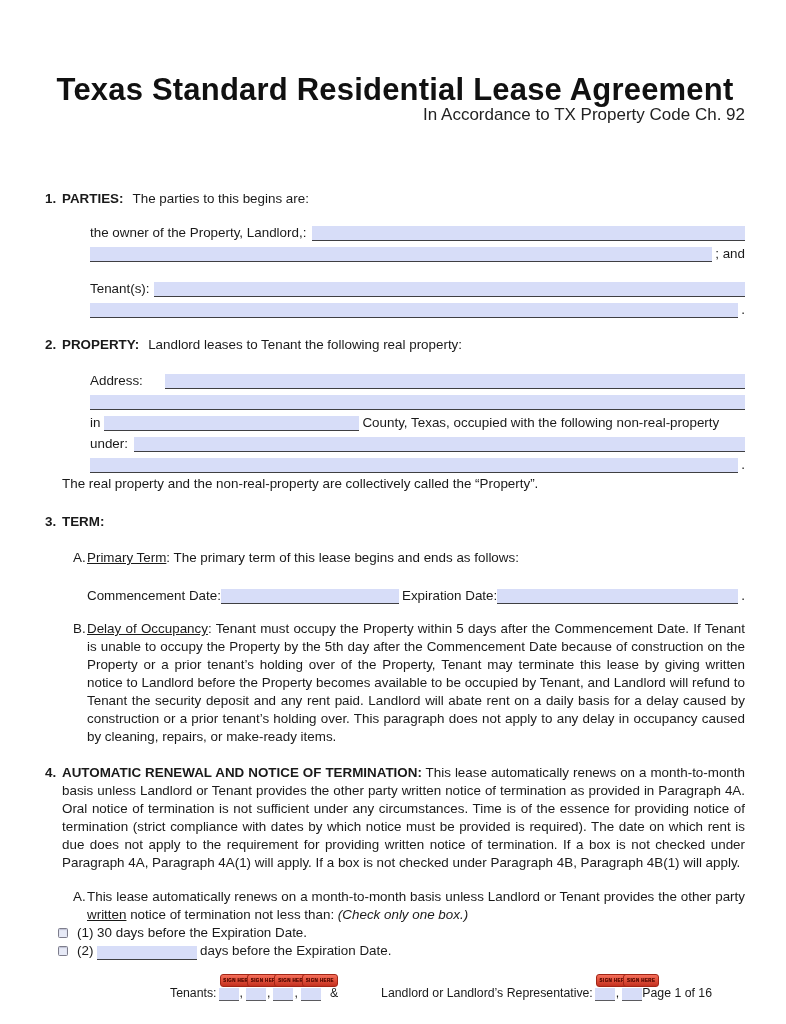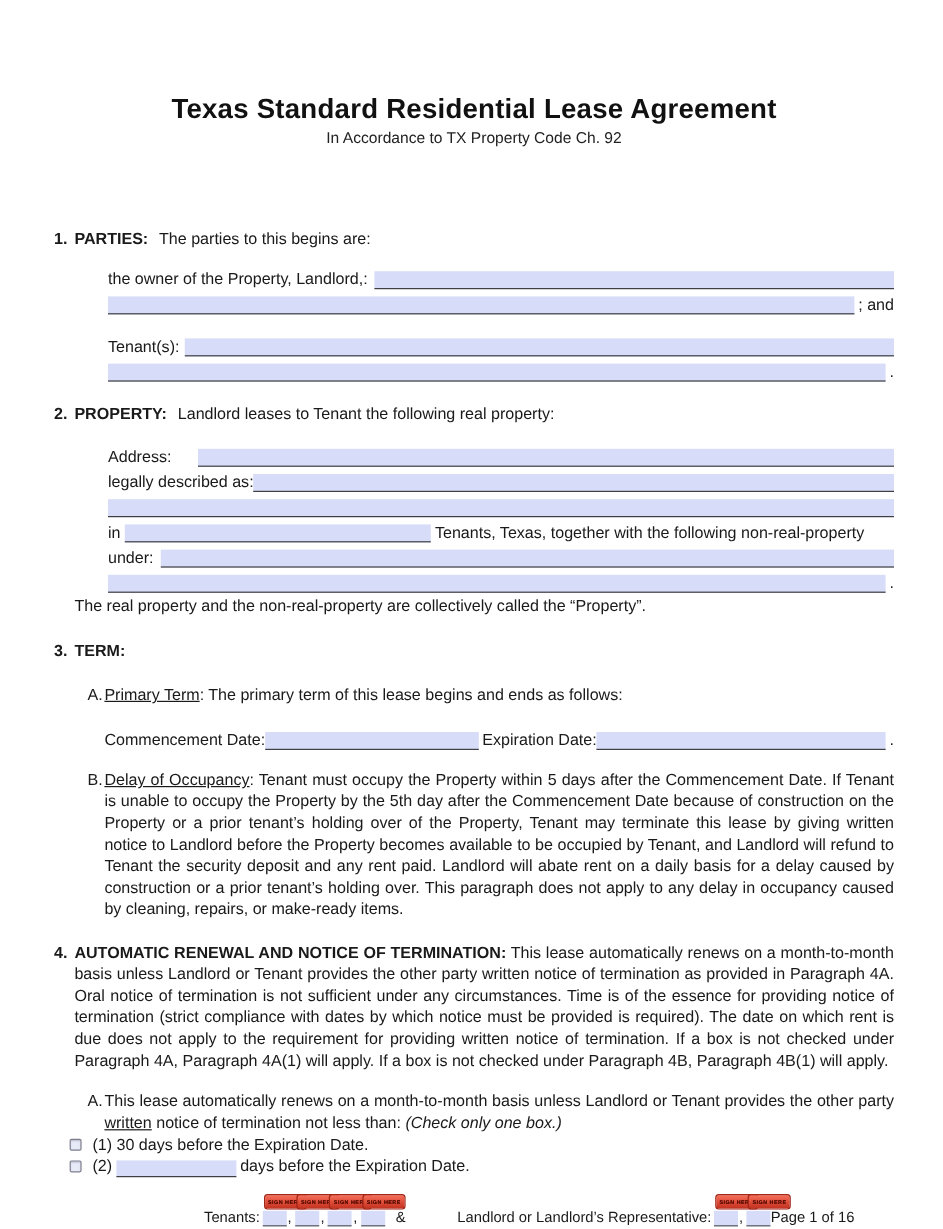--- a/index.html
+++ b/index.html
@@ -10,22 +10,22 @@
     color: var(--text, #1a1a1a);
     font-size: 13.4px;
     line-height: 18px;
     overflow: hidden;
   }
   .page { position: relative; width: 786px; height: 1024px; background: #fff; }
   .doc { position: absolute; left: 45px; top: 0; width: 700px; }
 
   
   .doc-header { padding-top: 76px; text-align: center; }
-  .title { font-size: 23px; line-height: 28px; font-weight: bold; letter-spacing: 0.2px; color: #111; }
-  .subtitle { font-size: 13px; line-height: 15px; margin-top: 3px; color: #222; }
+  .title { font-size: 31px; line-height: 28px; font-weight: bold; letter-spacing: 0.2px; color: #111; }
+  .subtitle { font-size: 17px; line-height: 15px; margin-top: 3px; color: #222; text-align: right; }
 
   
   .sec { display: flex; }
   .sec .num { flex: 0 0 17px; font-weight: bold; }
   .sec .body { flex: 1; min-width: 0; }
   .b { font-weight: bold; }
   .u { text-decoration: underline; }
   .i { font-style: italic; }
   .sp2 { display: inline-block; width: 9px; }
   .just { text-align: justify; }
@@ -128,30 +128,26 @@
     <section class="sec mt18">
       <div class="num">2.</div>
       <div class="body">
         <div class="headline"><span class="b">PROPERTY:</span><span class="sp2"></span><span>Landlord leases to Tenant the following real property:</span></div>
         <div class="indent mt14">
           <div class="frow">
             <span class="lbl">Address:</span>
             <span class="field flex ml22"></span>
           </div>
           <div class="frow">
-            <span class="lbl">legally described as:</span>
-            <span class="field flex"></span>
-          </div>
-          <div class="frow">
             <span class="field flex"></span>
           </div>
           <div class="frow">
             <span class="lbl">in</span>
             <span class="field w255 ml4 mr3"></span>
-            <span class="lbl">Tenants, Texas, together with the following non-real-property</span>
+            <span class="lbl">County, Texas, occupied with the following non-real-property</span>
           </div>
           <div class="frow">
             <span class="lbl">under:</span>
             <span class="field flex ml6"></span>
           </div>
           <div class="frow">
             <span class="field flex mr3"></span>
             <span class="lbl">.</span>
           </div>
         </div>

